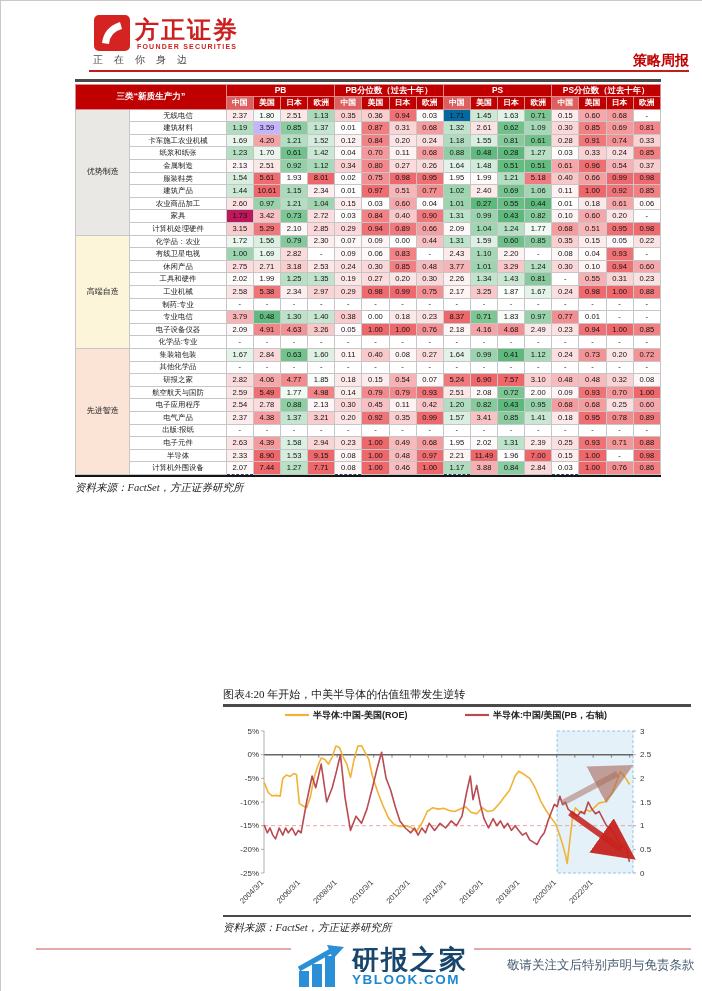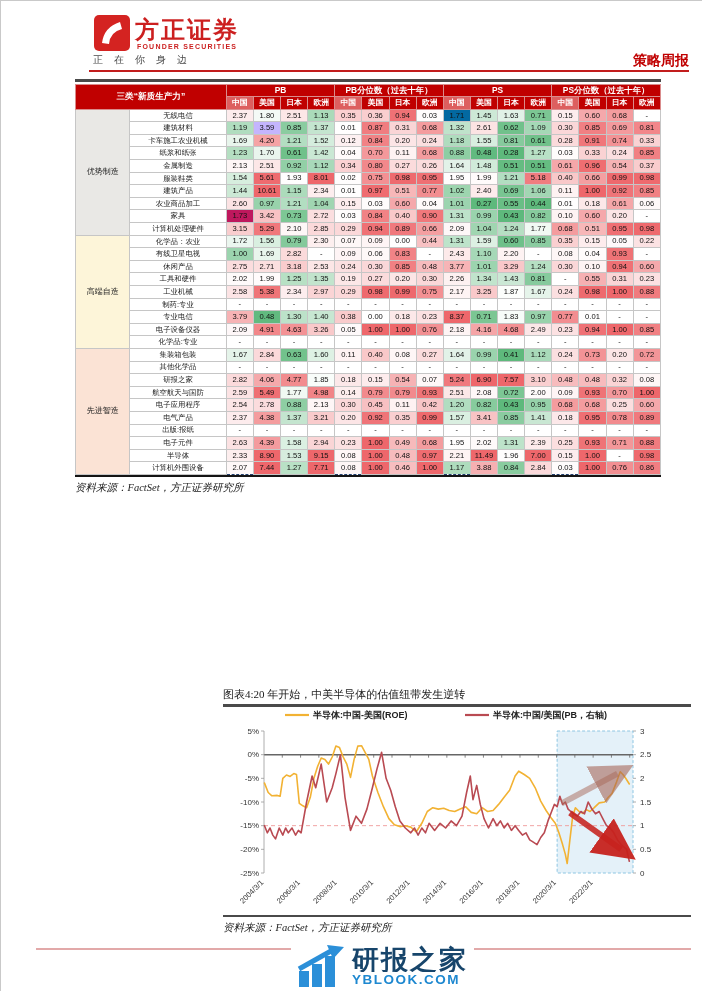--- a/index.html
+++ b/index.html
@@ -769,14 +769,15 @@
     <svg width="48" height="42" viewBox="0 0 48 42">
       <rect x="2" y="26" width="10" height="16" fill="#2b8fd8"></rect>
       <rect x="15" y="19" width="10" height="23" fill="#2b8fd8"></rect>
       <rect x="28" y="11" width="10" height="31" fill="#2b8fd8"></rect>
       <path d="M2 24 L34 6" stroke="#2b8fd8" stroke-width="5" fill="none"></path>
       <path d="M30 0 L47 2 L36 14 Z" fill="#2b8fd8"></path>
     </svg>
   </div>
   <div class="yb-cn">研报之家</div>
   <div class="yb-dom">YBLOOK.COM</div>
+  <div class="disclaimer">敬请关注文后特别声明与免责条款</div>
 
 </div>
 
 </body></html>

